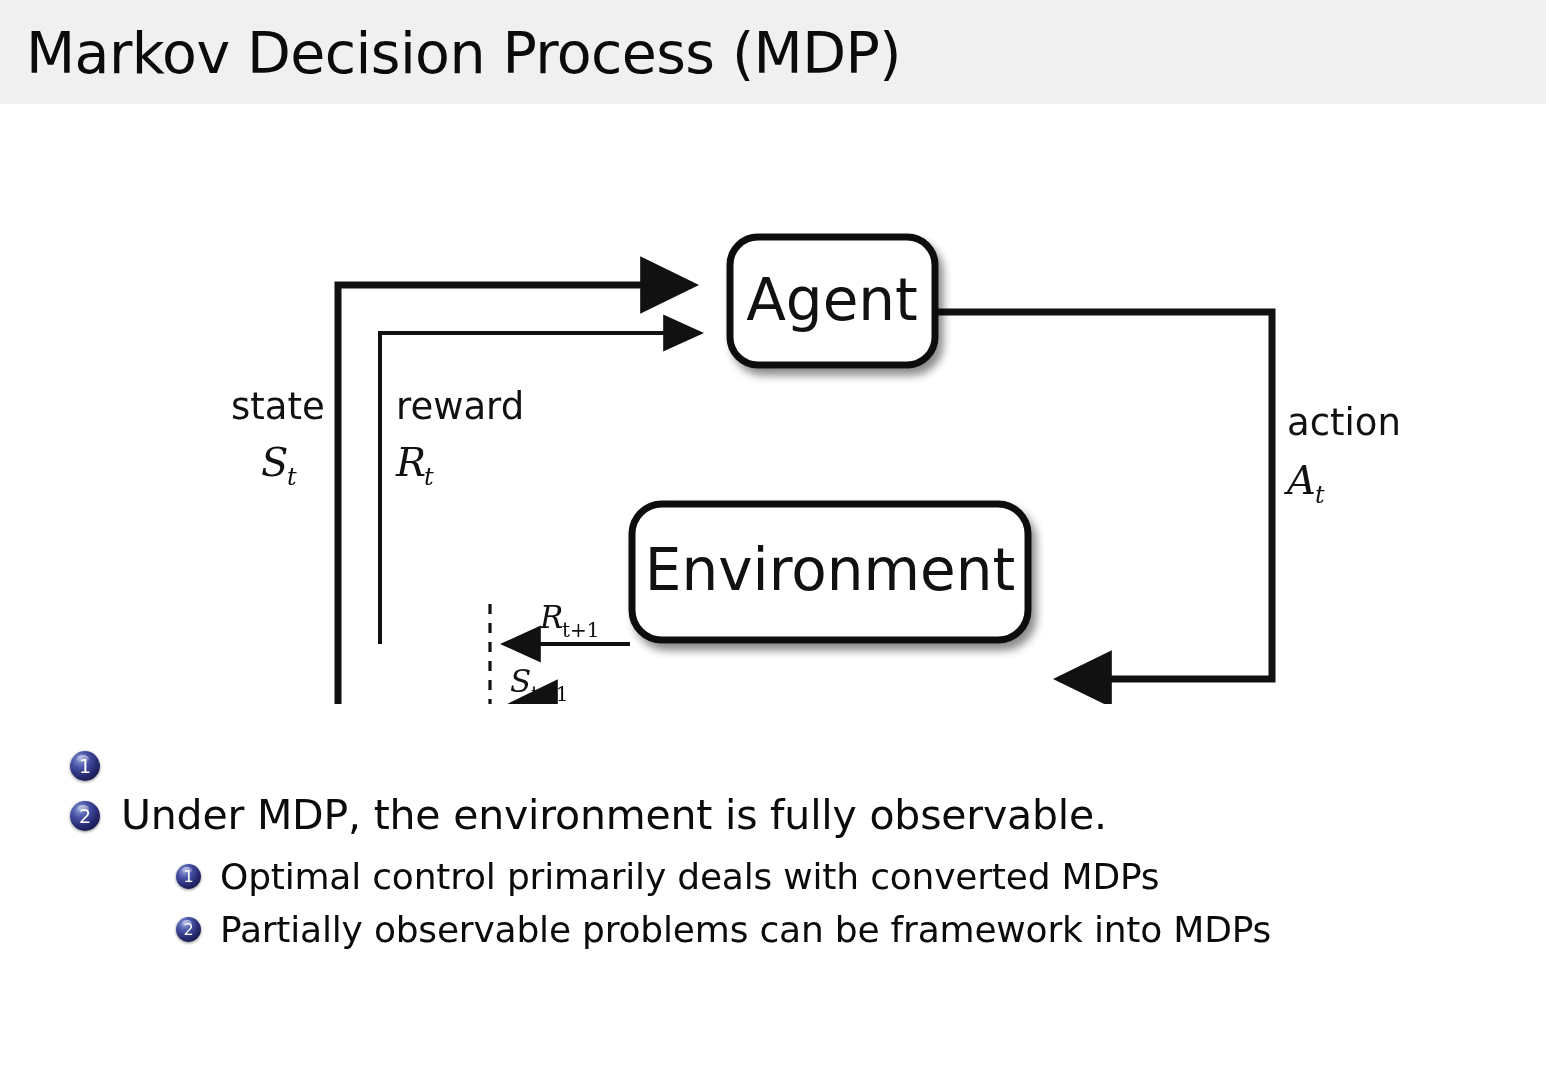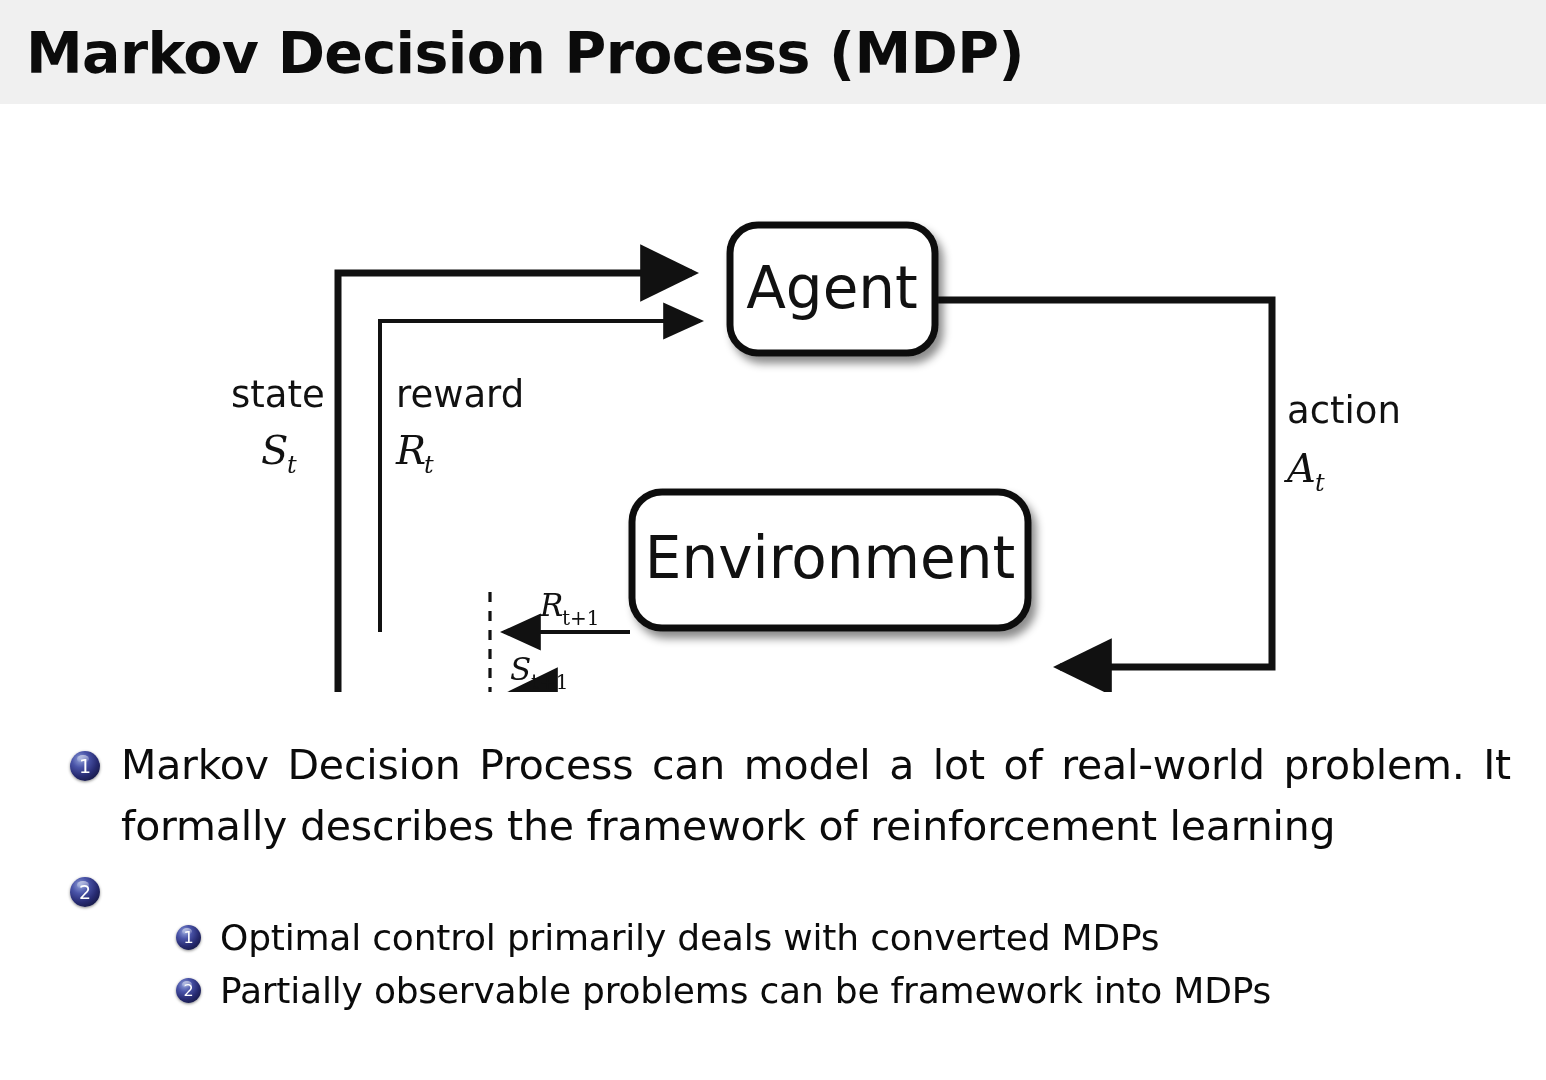--- a/index.html
+++ b/index.html
@@ -23,32 +23,32 @@
     width: 1546px;
     height: 104px;
     background: #f0f0f0;
   }
   #page-title {
     position: absolute;
     left: 26px;
     top: 18px;
     font-family: "DejaVu Sans", sans-serif;
     font-size: 57px;
-    font-weight: 700;
+    font-weight: 400;
     letter-spacing: -0.6px;
     line-height: 70px;
     white-space: nowrap;
     color: #0b0b0b;
   }
 
   
   #diagram {
     position: absolute;
     left: 0;
-    top: 92px;
+    top: 104px;
     width: 1410px;
     height: 600px;
   }
   #diagram svg { display: block; }
 
   .dgm-label-text {
     font-family: "DejaVu Sans", sans-serif;
     font-size: 37px;
     fill: #111;
   }
@@ -239,27 +239,27 @@
     </g>
   </svg>
 </div>
 
 <div id="bullets">
 
   <div class="bullet-row lvl1">
     <div class="badge">
       <span>1</span>
     </div>
-    <div class="btext">Markov Decision Process can model a lot of real-world problem. It formally describes the framework of reinforcement learning</div>
   </div>
 
   <div class="bullet-row lvl1">
     <div class="badge">
       <span>2</span>
     </div>
+    <div class="btext">Under MDP, the environment is fully observable.</div>
   </div>
 
   <div class="bullet-row lvl2">
     <div class="badge">
       <span>1</span>
     </div>
     <div class="btext">Optimal control primarily deals with converted MDPs</div>
   </div>
 
   <div class="bullet-row lvl2">

